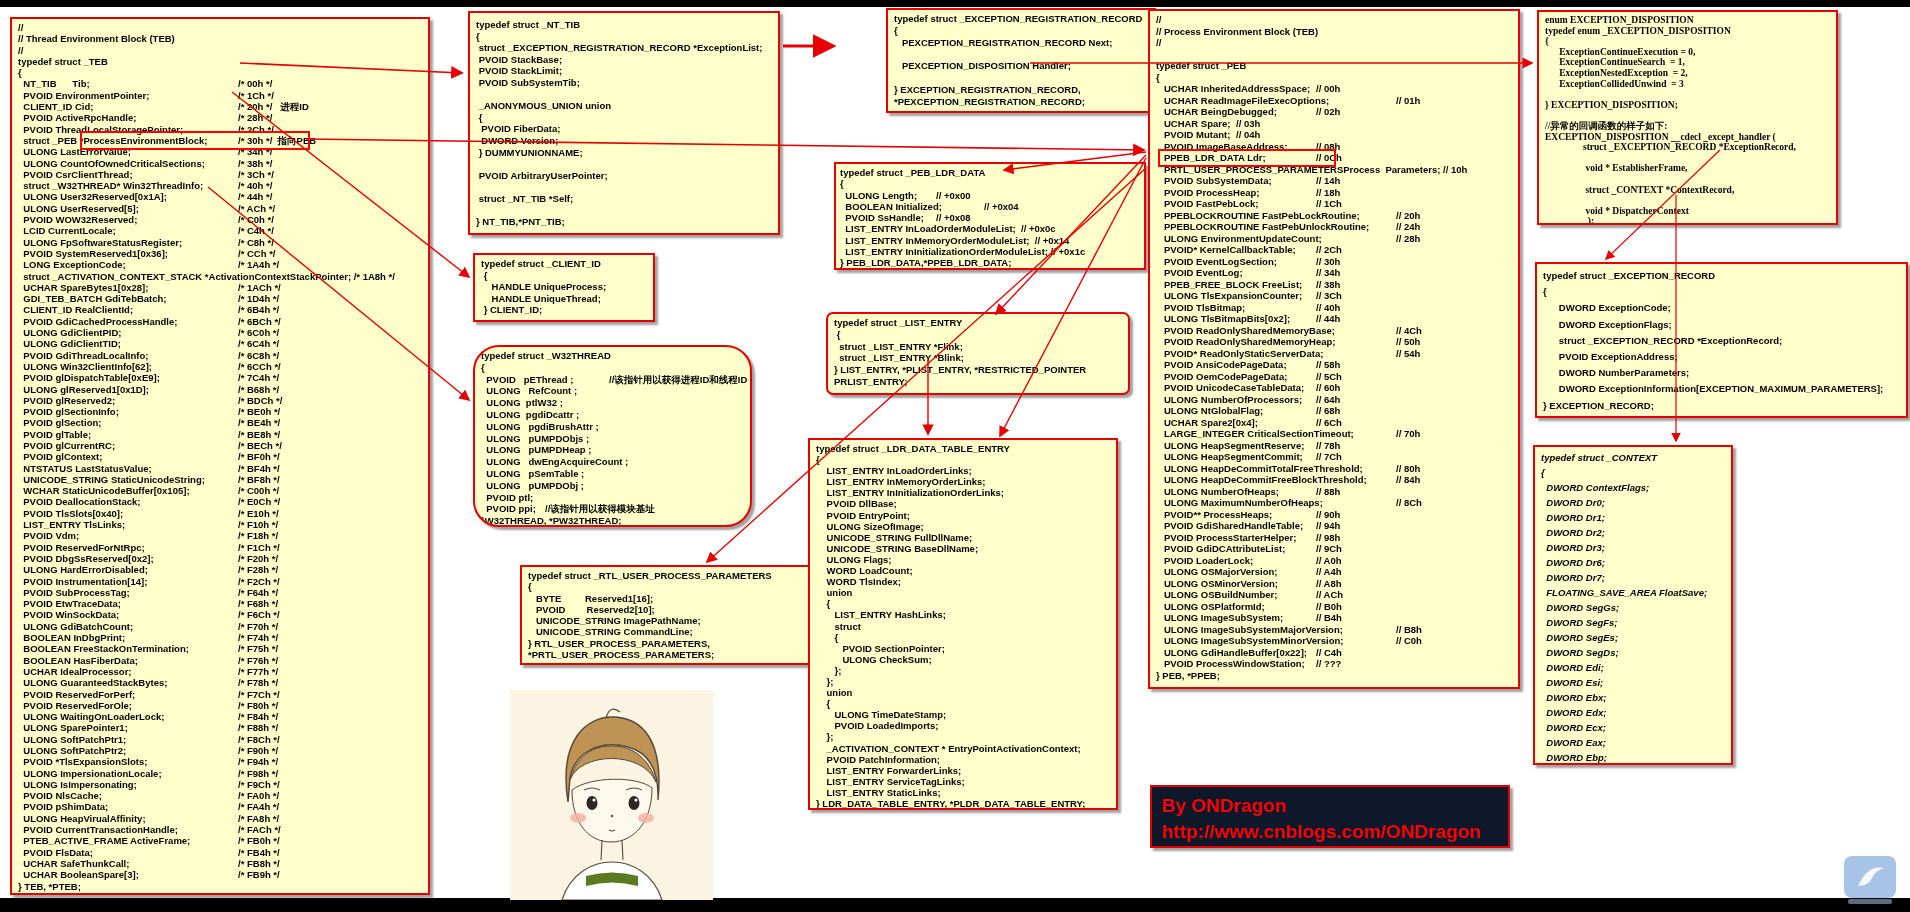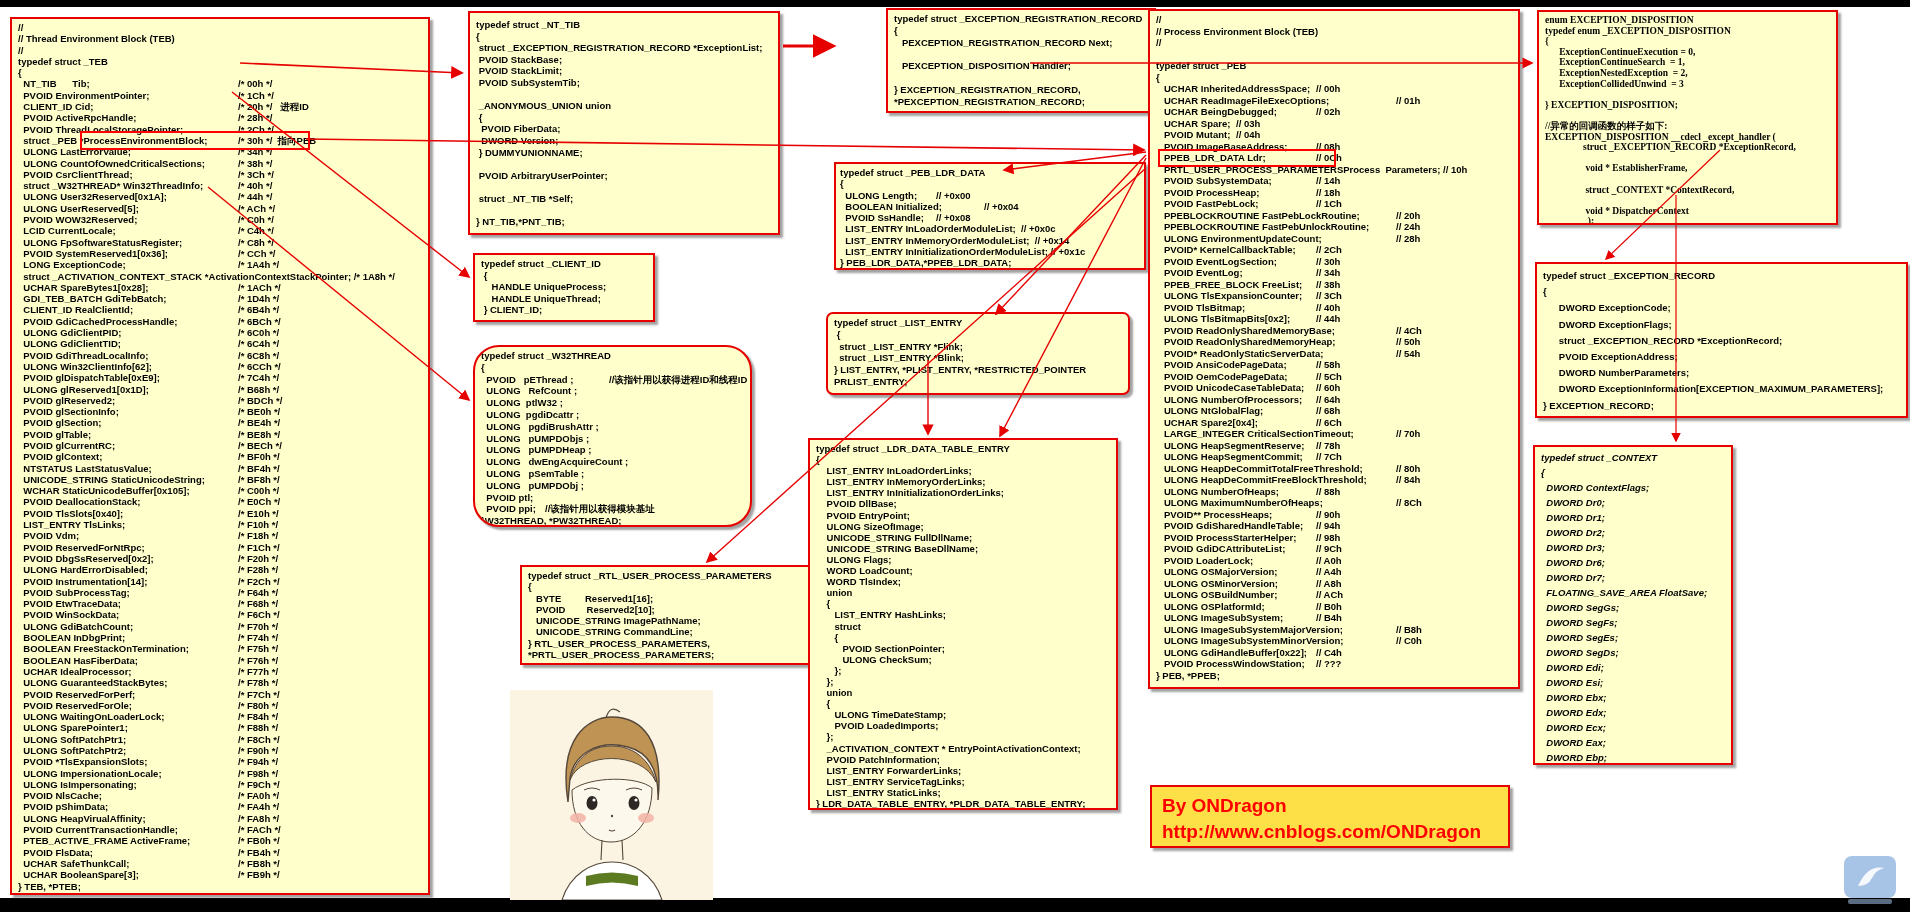--- a/index.html
+++ b/index.html
@@ -22,21 +22,21 @@
   #box-listentry{left:826px;top:312px;width:304px;height:83px;line-height:11.8px;border-radius:7px;}
   #box-ldr{left:808px;top:438px;width:310px;height:372px;line-height:11.1px;}
   #box-peb{left:1148px;top:9px;width:372px;height:680px;line-height:11.5px;tab-size:80px;}
   #box-enum{left:1537px;top:10px;width:301px;height:215px;line-height:10.6px;font-family:Liberation Serif, serif;}
   #box-excrec{left:1535px;top:262px;width:373px;height:156px;line-height:16.2px;padding-top:4px;}
   #box-context{left:1533px;top:445px;width:200px;height:320px;line-height:15px;font-style:italic;}
   .hl{position:absolute;border:2px solid #FF0000;background:transparent;z-index:6;pointer-events:none;}
   #hl-teb{left:80px;top:131px;width:226px;height:15px;}
   #hl-peb{left:1158px;top:149px;width:174px;height:14px;}
   #credit-box{position:absolute;left:1150px;top:785px;width:360px;height:63px;box-sizing:border-box;
-      background:#fde047;border:2px solid #E60000;box-shadow:3px 3px 2px rgba(70,70,70,.5);
+      background:#0f172a;border:2px solid #E60000;box-shadow:3px 3px 2px rgba(70,70,70,.5);
       padding:6px 10px;color:#FF0000;font:bold 19px/26px "Liberation Sans",sans-serif;z-index:1;}
   #arrows{position:absolute;left:0;top:0;z-index:5;pointer-events:none;}
   #avatar{position:absolute;left:510px;top:690px;width:203px;height:210px;z-index:1;}
   #watermark{position:absolute;left:1838px;top:854px;width:64px;height:52px;z-index:7;opacity:.8;}
 </style>
 </head>
 <body>
 
 <div id="stage">
 

